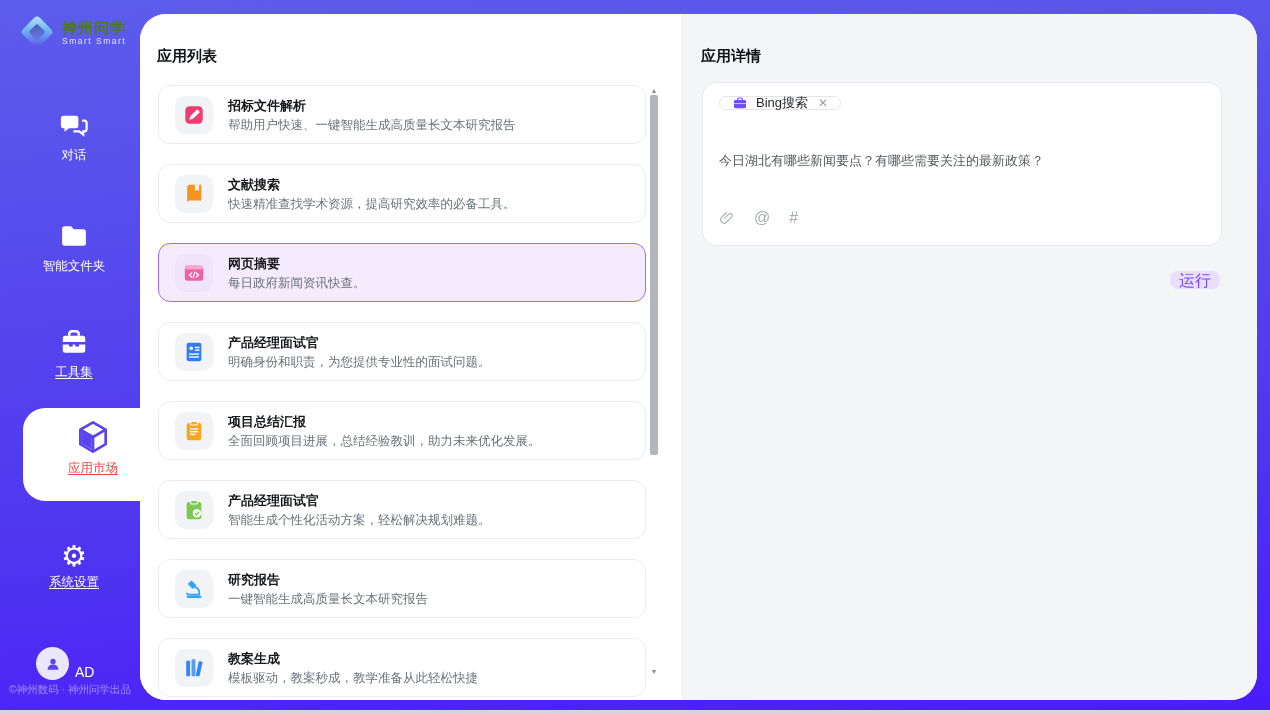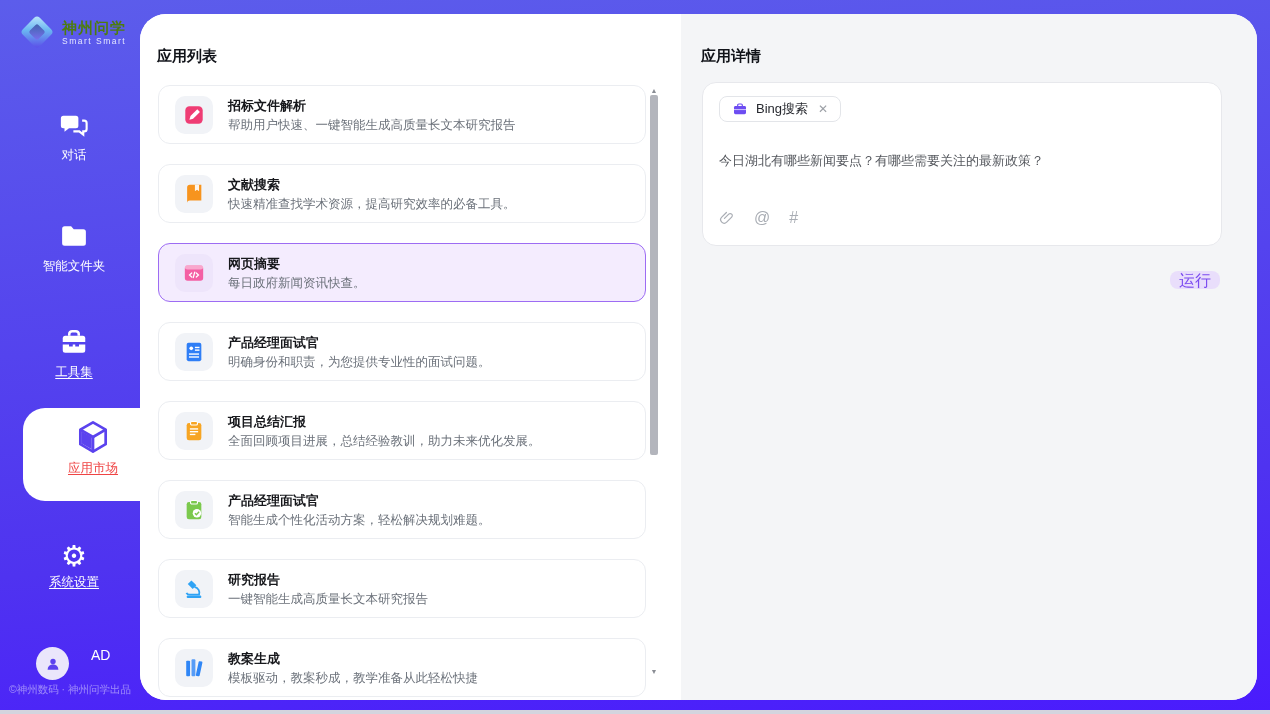--- a/index.html
+++ b/index.html
@@ -32,21 +32,21 @@
   .nav-bump {
     position:absolute; left:23px; top:408px; right:0; height:93px;
     background:#fff; border-radius:22px 0 0 22px;
   }
   .nav-bump::before, .nav-bump::after { content:""; position:absolute; right:0; width:26px; height:44px; }
   .nav-bump::before { top:-44px; border-bottom-right-radius:22px; box-shadow:0 22px 0 0 #fff; }
   .nav-bump::after  { bottom:-44px; border-top-right-radius:22px; box-shadow:0 -22px 0 0 #fff; }
   .nav-bump .nico { margin-top:10px; width:38px; height:38px; }
   .nav-bump .nlabel { color:#ef4444; margin-top:0; }
   .gear-glyph { font-size:29px; color:#fff; line-height:30px; font-family:"DejaVu Sans",sans-serif; }
-  .user-row { position:absolute; left:36px; top:647px; display:flex; align-items:flex-start; gap:22px; cursor:pointer; }
+  .user-row { position:absolute; left:36px; top:647px; display:flex; align-items:flex-end; gap:6px; cursor:pointer; }
   .user-avatar { width:33px; height:33px; border-radius:50%; background:#eae6fb; display:flex; align-items:center; justify-content:center; }
   .user-name { color:#fff; font-size:14px; }
   .copyright { position:absolute; left:0; top:683px; width:140px; text-align:center; color:rgba(255,255,255,.45); font-size:10.5px; }
   
   .content { position:absolute; left:140px; top:14px; width:1117px; height:686px; border-radius:26px; overflow:hidden; display:flex; background:#fff; }
   
   .list-panel { position:relative; width:541px; height:100%; background:#fff; flex:none; }
   .panel-title { position:absolute; font-size:15px; font-weight:700; color:#111319; }
   .list-panel .panel-title { left:17px; top:33px; }
   .cards { position:absolute; left:18px; top:71px; width:488px; display:flex; flex-direction:column; gap:20px; }
@@ -65,21 +65,21 @@
   .scroll-arrow { position:absolute; left:0; width:12px; text-align:center; font-size:7px; color:#8a8d94; cursor:pointer; }
   .scroll-thumb { position:absolute; left:2px; top:10px; width:8px; height:360px; background:#b3b5bc; border-radius:2px; cursor:pointer; }
   
   .detail-panel { position:relative; flex:1; background:#f4f5f7; }
   .detail-panel .panel-title { left:20px; top:33px; }
   .prompt-card {
     position:absolute; left:21px; top:68px; width:520px; height:164px;
     background:#fff; border:1px solid #e7e8ec; border-radius:14px; padding:13px 16px;
   }
   .tag {
-    display:inline-flex; align-items:center; gap:8px; height:26px; padding:0 10px 0 12px;
+    display:inline-flex; align-items:center; gap:8px; height:14px; padding:0 10px 0 12px;
     border:1px solid #e3e5e9; border-radius:8px; background:#fff;
   }
   .tag-label { font-size:13px; color:#26282e; }
   .tag-close { font-size:12px; color:#9ca0a6; cursor:pointer; padding:0 2px; }
   .query-text { position:absolute; left:16px; top:69px; right:16px; font-size:13px; color:#55585e; cursor:text; }
   .attach-row { position:absolute; left:16px; bottom:18px; display:flex; align-items:center; gap:19px; }
   .attach-row .a-icon { color:#a9adb4; font-size:15px; cursor:pointer; display:inline-flex; align-items:center; }
   .run-btn {
     position:absolute; right:37px; top:257px; width:50px; height:18px;
     background:#e9defb; color:#7b4bf0; font-size:16px; border:none; border-radius:8px; cursor:pointer;

